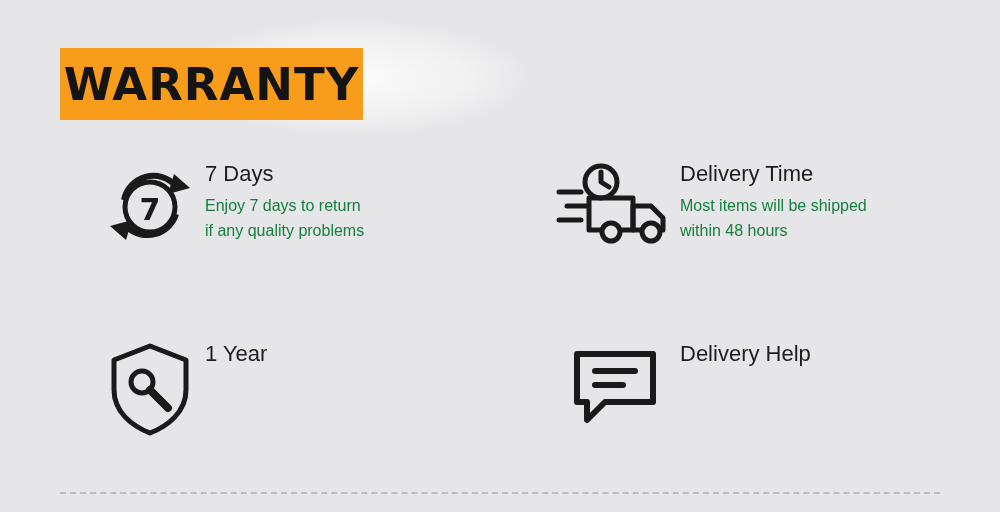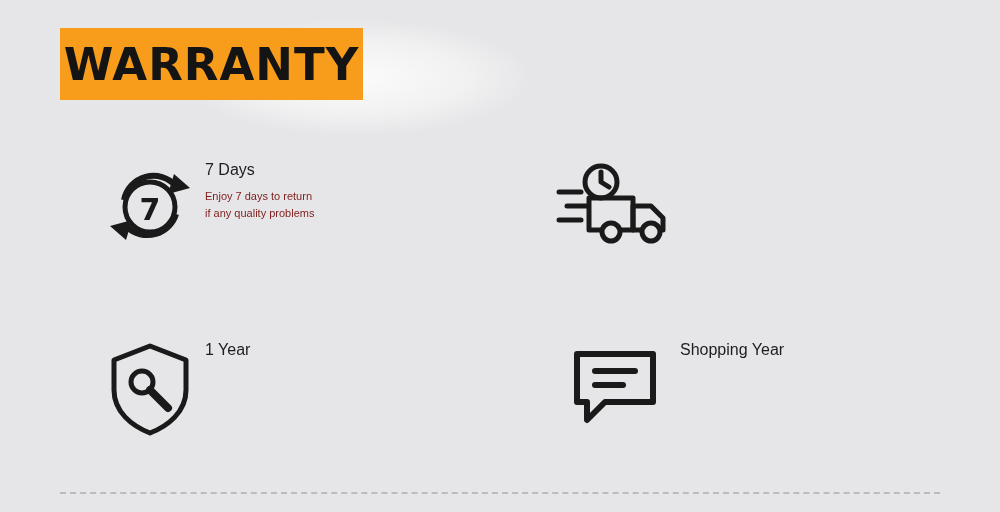--- a/index.html
+++ b/index.html
@@ -26,21 +26,21 @@
     top: 20px;
     width: 350px;
     height: 115px;
     background: radial-gradient(ellipse at center, rgba(255,255,255,0.85) 0%, rgba(255,255,255,0.45) 45%, rgba(255,255,255,0.0) 72%);
     border-radius: 50%;
     pointer-events: none;
   }
   .title-badge {
     position: absolute;
     left: 60px;
-    top: 28px;
+    top: 48px;
     width: 303px;
     height: 72px;
     background: #f89c1c;
     display: flex;
     align-items: center;
     justify-content: center;
   }
   .title-badge .title-text {
     font-family: "DejaVu Sans", sans-serif;
     font-weight: bold;
@@ -80,30 +80,30 @@
     padding-top: 10px;
   }
   .icon-box.wide {
     width: 130px;
     flex: 0 0 130px;
   }
   .text-box {
     padding-top: 12px;
   }
   .item-title {
-    font-size: 16px;
+    font-size: 22px;
     color: #1d1d1d;
     font-family: "Liberation Sans", sans-serif;
     margin: 0 0 9px 0;
     line-height: 1.05;
     white-space: nowrap;
   }
   .item-desc {
-    font-size: 11px;
-    color: #7f1d1d;
+    font-size: 16px;
+    color: #15803d;
     line-height: 1.55;
     font-family: "Liberation Sans", sans-serif;
     white-space: pre-line;
   }
 
   .divider {
     position: absolute;
     left: 60px;
     top: 492px;
     width: 880px;
@@ -160,20 +160,25 @@
               <polyline points="46,12 46,22 54,27"></polyline>
 
               <path d="M34 38 L78 38 L78 70 L34 70 Z"></path>
               <path d="M78 46 L96 46 L108 58 L108 70 L78 70 Z"></path>
 
               <circle cx="56" cy="72" r="9" fill="#e6e6e8"></circle>
               <circle cx="96" cy="72" r="9" fill="#e6e6e8"></circle>
             </g>
           </svg>
         </div>
+        <div class="text-box">
+          <div class="item-title">Delivery Time</div>
+          <div class="item-desc">Most items will be shipped
+within 48 hours</div>
+        </div>
       </div>
 
     </div>
 
     <div class="row row-2">
 
       <div class="cell col-1">
         <div class="icon-box">
           <svg width="88" height="98" viewBox="0 0 88 98">
             <g fill="none" stroke="#1a1a1a" stroke-width="5" stroke-linejoin="round" stroke-linecap="round">
@@ -193,21 +198,21 @@
         <div class="icon-box wide">
           <svg width="100" height="86" viewBox="0 0 100 86">
             <g fill="none" stroke="#1a1a1a" stroke-width="6" stroke-linejoin="round" stroke-linecap="round">
               <path d="M12 14 L88 14 L88 62 L40 62 L22 80 L22 62 L12 62 Z"></path>
               <line x1="30" y1="31" x2="70" y2="31"></line>
               <line x1="30" y1="45" x2="58" y2="45"></line>
             </g>
           </svg>
         </div>
         <div class="text-box">
-          <div class="item-title">Shopping Year</div>
+          <div class="item-title">Delivery Help</div>
         </div>
       </div>
 
     </div>
 
   </div>
 
   <div class="divider"></div>
 
 </div>

